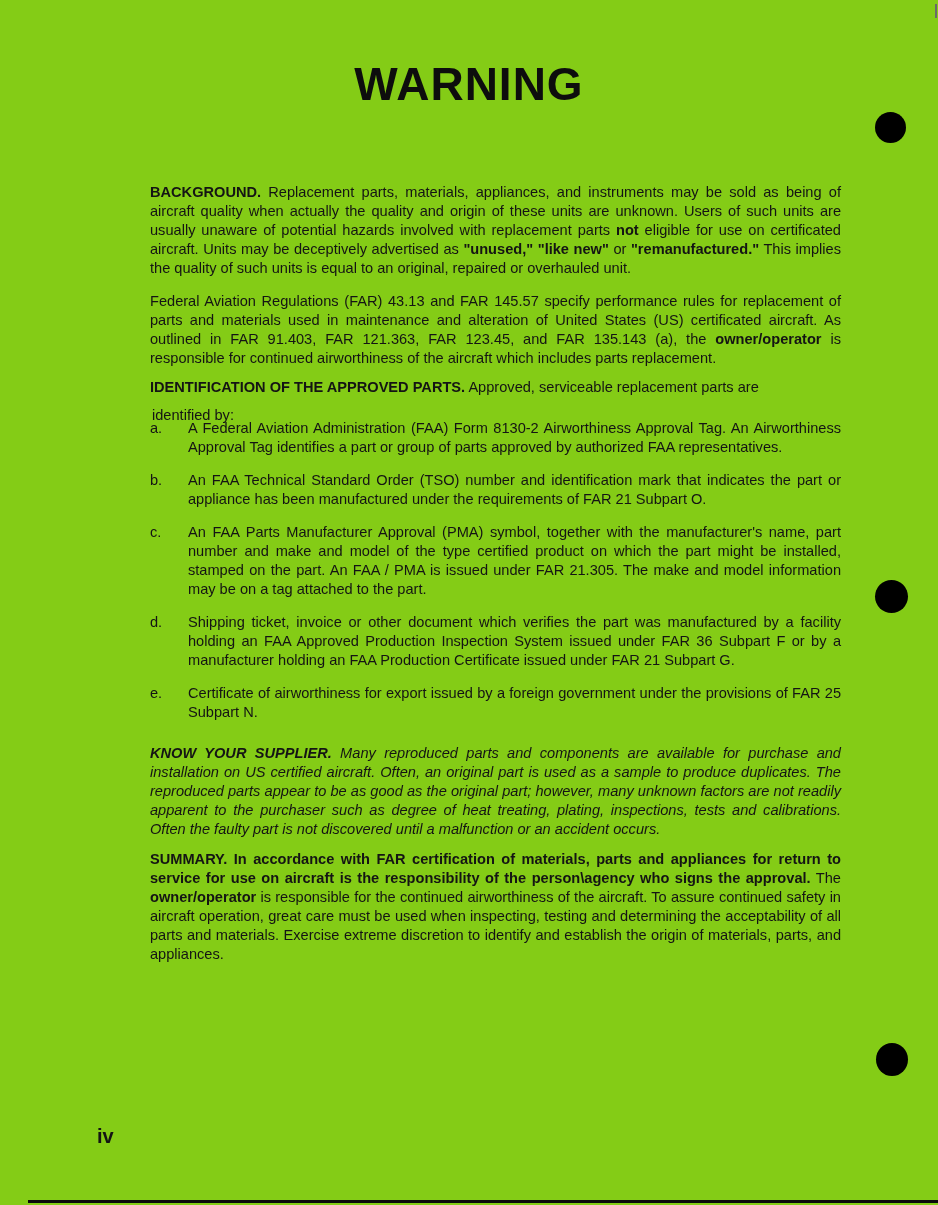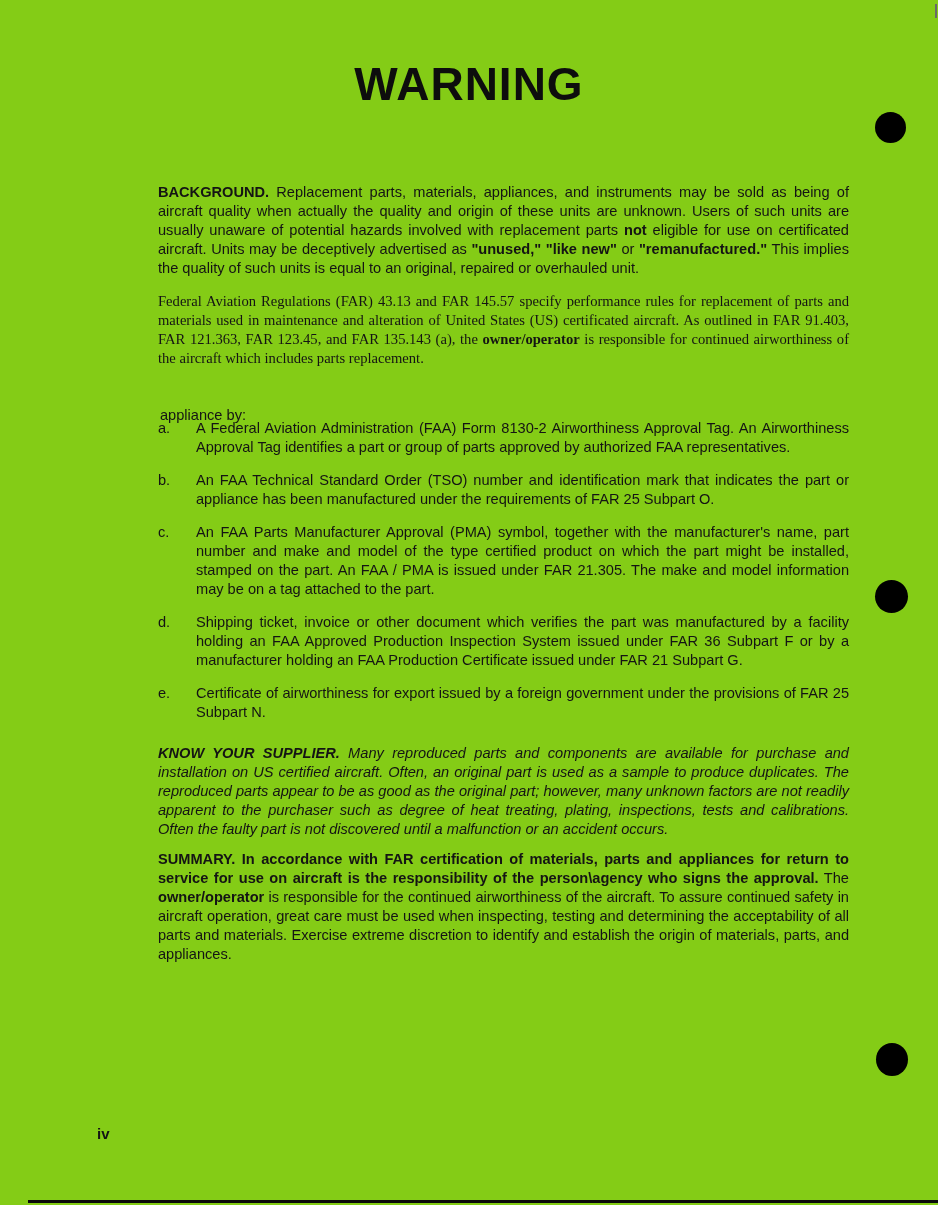--- a/index.html
+++ b/index.html
@@ -24,37 +24,37 @@
     letter-spacing: 1px;
     color: #0d0d0d;
   }
   .content {
     position: absolute;
     left: 150px; top: 0;
     width: 691px; height: 100%;
     font-size: 14.6px;
     line-height: 19px;
   }
-  .block { position: absolute; left: 8px; width: 100%; }
+  .block { position: absolute; left: 0; width: 100%; }
   .just { text-align: justify; }
   b { font-weight: 700; }
   #p-background { top: 168px; }
-  #p-regulations { top: 277px; font-family: Liberation Serif, serif; }
+  #p-regulations { top: 277px; }
   #p-identification { top: 363px; }
   #p-identified-by { top: 391px; padding-left: 2px; }
   #parts-list { top: 419px; }
   #p-supplier { top: 729px; font-style: italic; }
   #p-summary { top: 835px; }
   .list-item { display: flex; margin-bottom: 14px; }
   .item-letter { flex: 0 0 38px; width: 38px; }
   .item-text { flex: 1; text-align: justify; }
   .page-number {
     position: absolute;
     left: 97px; top: 1125px;
-    font-size: 15px;
+    font-size: 20px;
     font-weight: 700;
   }
   .hole {
     position: absolute;
     background: #000;
     border-radius: 50%;
   }
   #hole-top    { left: 875px; top: 112px;  width: 31px; height: 31px; }
   #hole-middle { left: 875px; top: 580px;  width: 33px; height: 33px; }
   #hole-bottom { left: 876px; top: 1043px; width: 32px; height: 33px; }
@@ -77,31 +77,32 @@
 <div class="page">
 
   <div class="doc-title">WARNING</div>
 
   <div class="content">
 
     <p class="block just" id="p-background"><b>BACKGROUND.</b><span> Replacement parts, materials, appliances, and instruments may be sold as being of aircraft quality when actually the quality and origin of these units are unknown. Users of such units are usually unaware of potential hazards involved with replacement parts </span><b>not</b><span> eligible for use on certificated aircraft. Units may be deceptively advertised as </span><b>"unused," "like new"</b><span> or </span><b>"remanufactured."</b><span> This implies the quality of such units is equal to an original, repaired or overhauled unit.</span></p>
 
     <p class="block just" id="p-regulations"><span>Federal Aviation Regulations (FAR) 43.13 and FAR 145.57 specify performance rules for replacement of parts and materials used in maintenance and alteration of United States (US) certificated aircraft. As outlined in FAR 91.403, FAR 121.363, FAR 123.45, and FAR 135.143 (a), the </span><b>owner/operator</b><span> is responsible for continued airworthiness of the aircraft which includes parts replacement.</span></p>
 
+    <p class="block" id="p-identification"><b>IDENTIFICATION OF THE APPROVED PARTS.</b><span> Approved, serviceable replacement parts are</span></p>
 
-    <p class="block" id="p-identified-by">appliance by:</p>
+    <p class="block" id="p-identified-by">identified by:</p>
 
     <div class="block" id="parts-list">
       <div class="list-item">
         <span class="item-letter">a.</span>
         <span class="item-text">A Federal Aviation Administration (FAA) Form 8130-2 Airworthiness Approval Tag. An Airworthiness Approval Tag identifies a part or group of parts approved by authorized FAA representatives.</span>
       </div>
       <div class="list-item">
         <span class="item-letter">b.</span>
-        <span class="item-text">An FAA Technical Standard Order (TSO) number and identification mark that indicates the part or appliance has been manufactured under the requirements of FAR 25 Subpart O.</span>
+        <span class="item-text">An FAA Technical Standard Order (TSO) number and identification mark that indicates the part or appliance has been manufactured under the requirements of FAR 21 Subpart O.</span>
       </div>
       <div class="list-item">
         <span class="item-letter">c.</span>
         <span class="item-text">An FAA Parts Manufacturer Approval (PMA) symbol, together with the manufacturer's name, part number and make and model of the type certified product on which the part might be installed, stamped on the part. An FAA / PMA is issued under FAR 21.305. The make and model information may be on a tag attached to the part.</span>
       </div>
       <div class="list-item">
         <span class="item-letter">d.</span>
         <span class="item-text">Shipping ticket, invoice or other document which verifies the part was manufactured by a facility holding an FAA Approved Production Inspection System issued under FAR 36 Subpart F or by a manufacturer holding an FAA Production Certificate issued under FAR 21 Subpart G.</span>
       </div>
       <div class="list-item">

